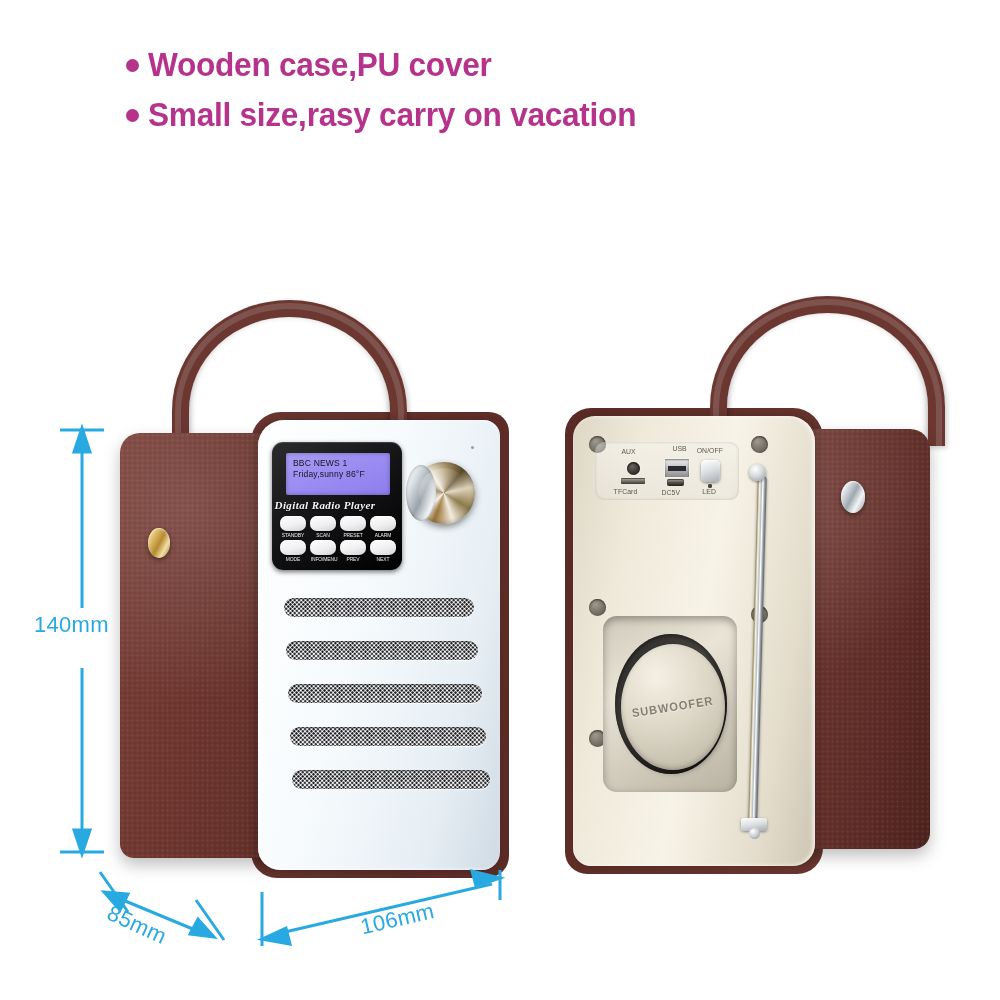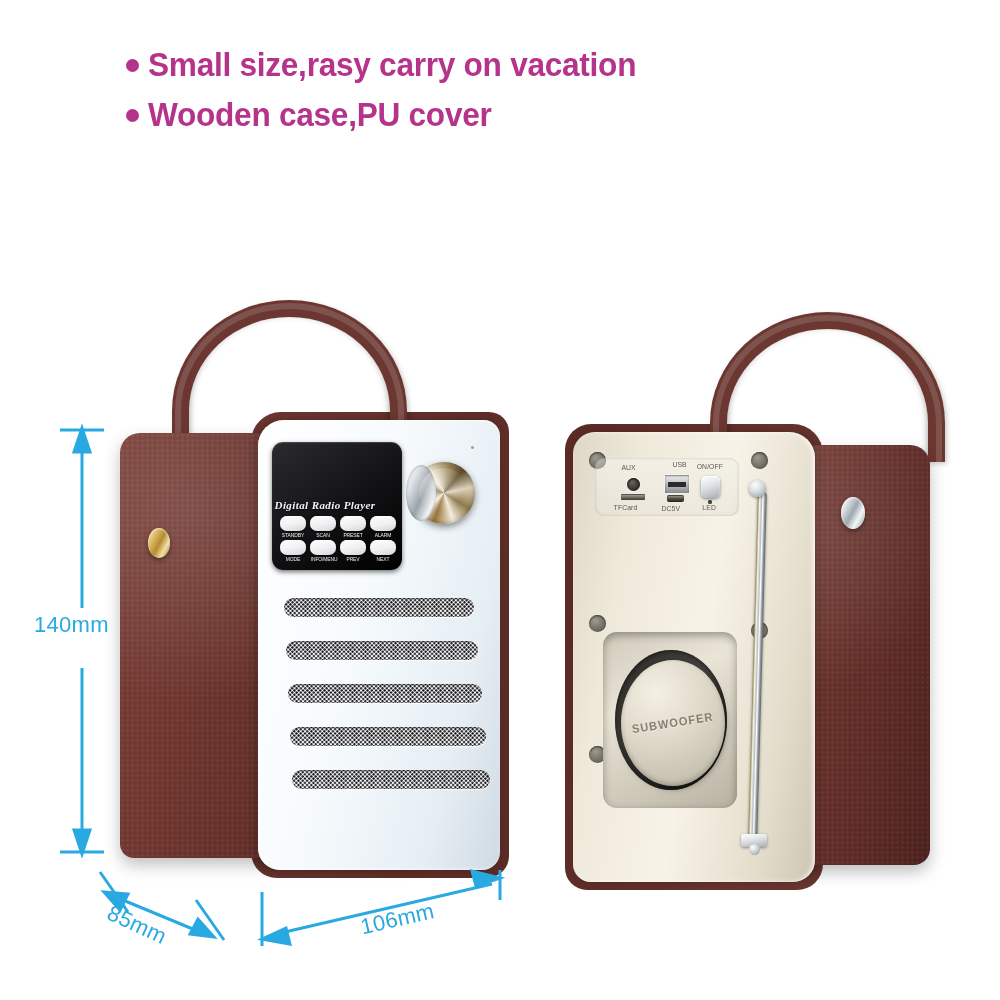--- a/index.html
+++ b/index.html
@@ -186,21 +186,21 @@
     background-color:#fbfcfd;
     background-image:
       radial-gradient(#1c1c1e 1.05px, transparent 1.3px),
       radial-gradient(#1c1c1e 1.05px, transparent 1.3px);
     background-size:4.3px 4.3px, 4.3px 4.3px;
     background-position:0 0, 2.15px 2.15px;
     box-shadow:inset 0 1px 2px rgba(0,0,0,.45), 0 1px 1px rgba(255,255,255,.85);
   }
 
   
-  #back-unit{left:545px;top:312px;width:400px;height:580px;text-decoration:underline;}
+  #back-unit{left:545px;top:296px;width:400px;height:580px;text-decoration:underline;}
   #back-handle{left:165px;top:0px;width:235px;height:150px;}
   #back-body{
     left:205px;top:133px;width:180px;height:420px;
     border-radius:10px 20px 16px 10px;
   }
   #back-face-trim{
     position:absolute;left:20px;top:112px;width:258px;height:466px;
     border-radius:26px 30px 26px 22px;
     background:linear-gradient(100deg,#5a2a25,#6b3730);
     z-index:-1;
@@ -324,25 +324,25 @@
   .dim-svg{position:absolute;left:0;top:0;width:1000px;height:1000px;pointer-events:none;}
 </style>
 </head>
 <body>
 
 <div id="stage">
 
   <div class="features">
     <div class="feat-row">
       <div class="feat-bullet"></div>
-      <div class="feat-text">Small size,rasy carry on vacation</div>
+      <div class="feat-text">Wooden case,PU cover</div>
     </div>
     <div class="feat-row">
       <div class="feat-bullet"></div>
-      <div class="feat-text">Wooden case,PU cover</div>
+      <div class="feat-text">Small size,rasy carry on vacation</div>
     </div>
   </div>
 
   <div class="unit" id="front-unit">
 
     <div class="handle" id="front-handle">
       <div class="arc"></div>
       <div class="arc-hi"></div>
     </div>
 
@@ -350,20 +350,24 @@
 
     <div class="stud brass" style="left:38px;top:228px;width:22px;height:30px;"></div>
 
     <div id="front-face-trim"></div>
 
     <div id="front-face">
 
       <div class="sensor-dot"></div>
 
       <div class="faceplate">
+        <div class="lcd">
+          <div class="lcd-line">BBC NEWS 1</div>
+          <div class="lcd-line">Friday,sunny 86°F</div>
+        </div>
 
         <div class="brand">Digital Radio Player</div>
 
         <div class="btn-grid">
           <div class="btn-row">
             <div class="btn-cell">
               <div class="btn-key"></div>
               <div class="btn-label">STANDBY</div>
             </div>
             <div class="btn-cell">

